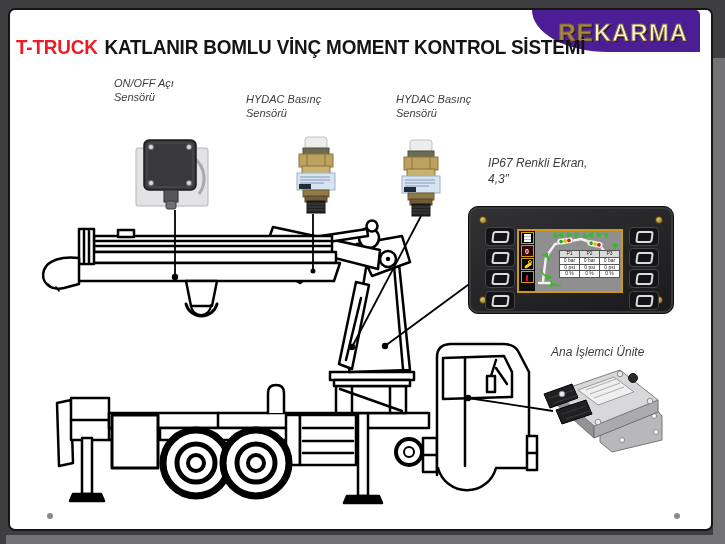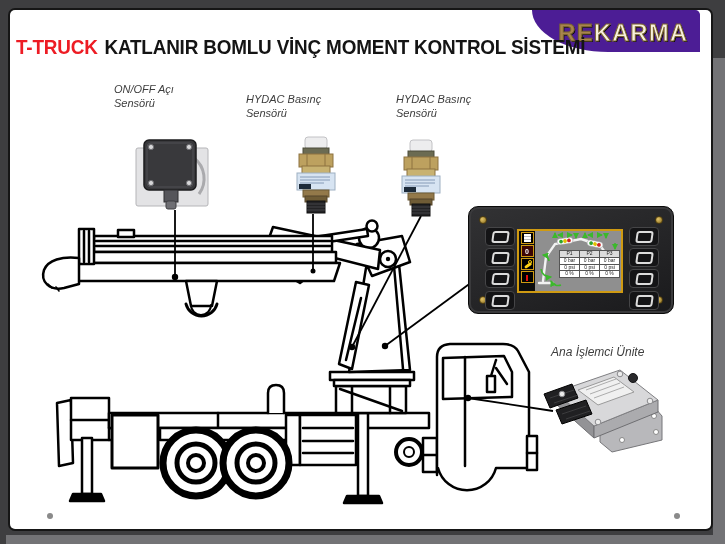--- a/index.html
+++ b/index.html
@@ -188,31 +188,35 @@
   <div class="logo-panel">
     <div class="logo">
       <span class="lre">RE</span><span class="lka">KARMA</span>
     </div>
   </div>
 
   <div class="title">
     <span class="brand">T-TRUCK</span><span>KATLANIR BOMLU VİNÇ MOMENT KONTROL SİSTEMİ</span>
   </div>
 
-  <div class="lbl" style="left:114px;top:82px">
+  <div class="lbl" style="left:114px;top:76px">
     <span>ON/OFF Açı</span><br>
     <span>Sensörü</span>
   </div>
   <div class="lbl" style="left:246px;top:92px">
     <span>HYDAC Basınç</span><br>
     <span>Sensörü</span>
   </div>
   <div class="lbl" style="left:396px;top:92px">
     <span>HYDAC Basınç</span><br>
     <span>Sensörü</span>
+  </div>
+  <div class="lbl big" style="left:488px;top:156px">
+    <span>IP67 Renkli Ekran,</span><br>
+    <span>4,3”</span>
   </div>
   <div class="lbl big" style="left:551px;top:345px">
     <span>Ana İşlemci Ünite</span>
   </div>
 
   <svg class="sensor" style="left:128px;top:136px" width="92" height="80" viewBox="0 0 92 80">
     <rect x="8" y="12" width="72" height="58" rx="2" fill="#e3e3e5" stroke="#b5b5b8"></rect>
     <path d="M66,22 A26,26 0 0 1 71,58" fill="none" stroke="#aaaaad" stroke-width="3"></path>
     <rect x="16" y="4" width="52" height="50" rx="5" fill="#39393c" stroke="#1c1c1e" stroke-width="1.5"></rect>
     <rect x="19" y="7" width="46" height="44" rx="4" fill="none" stroke="#505054"></rect>

